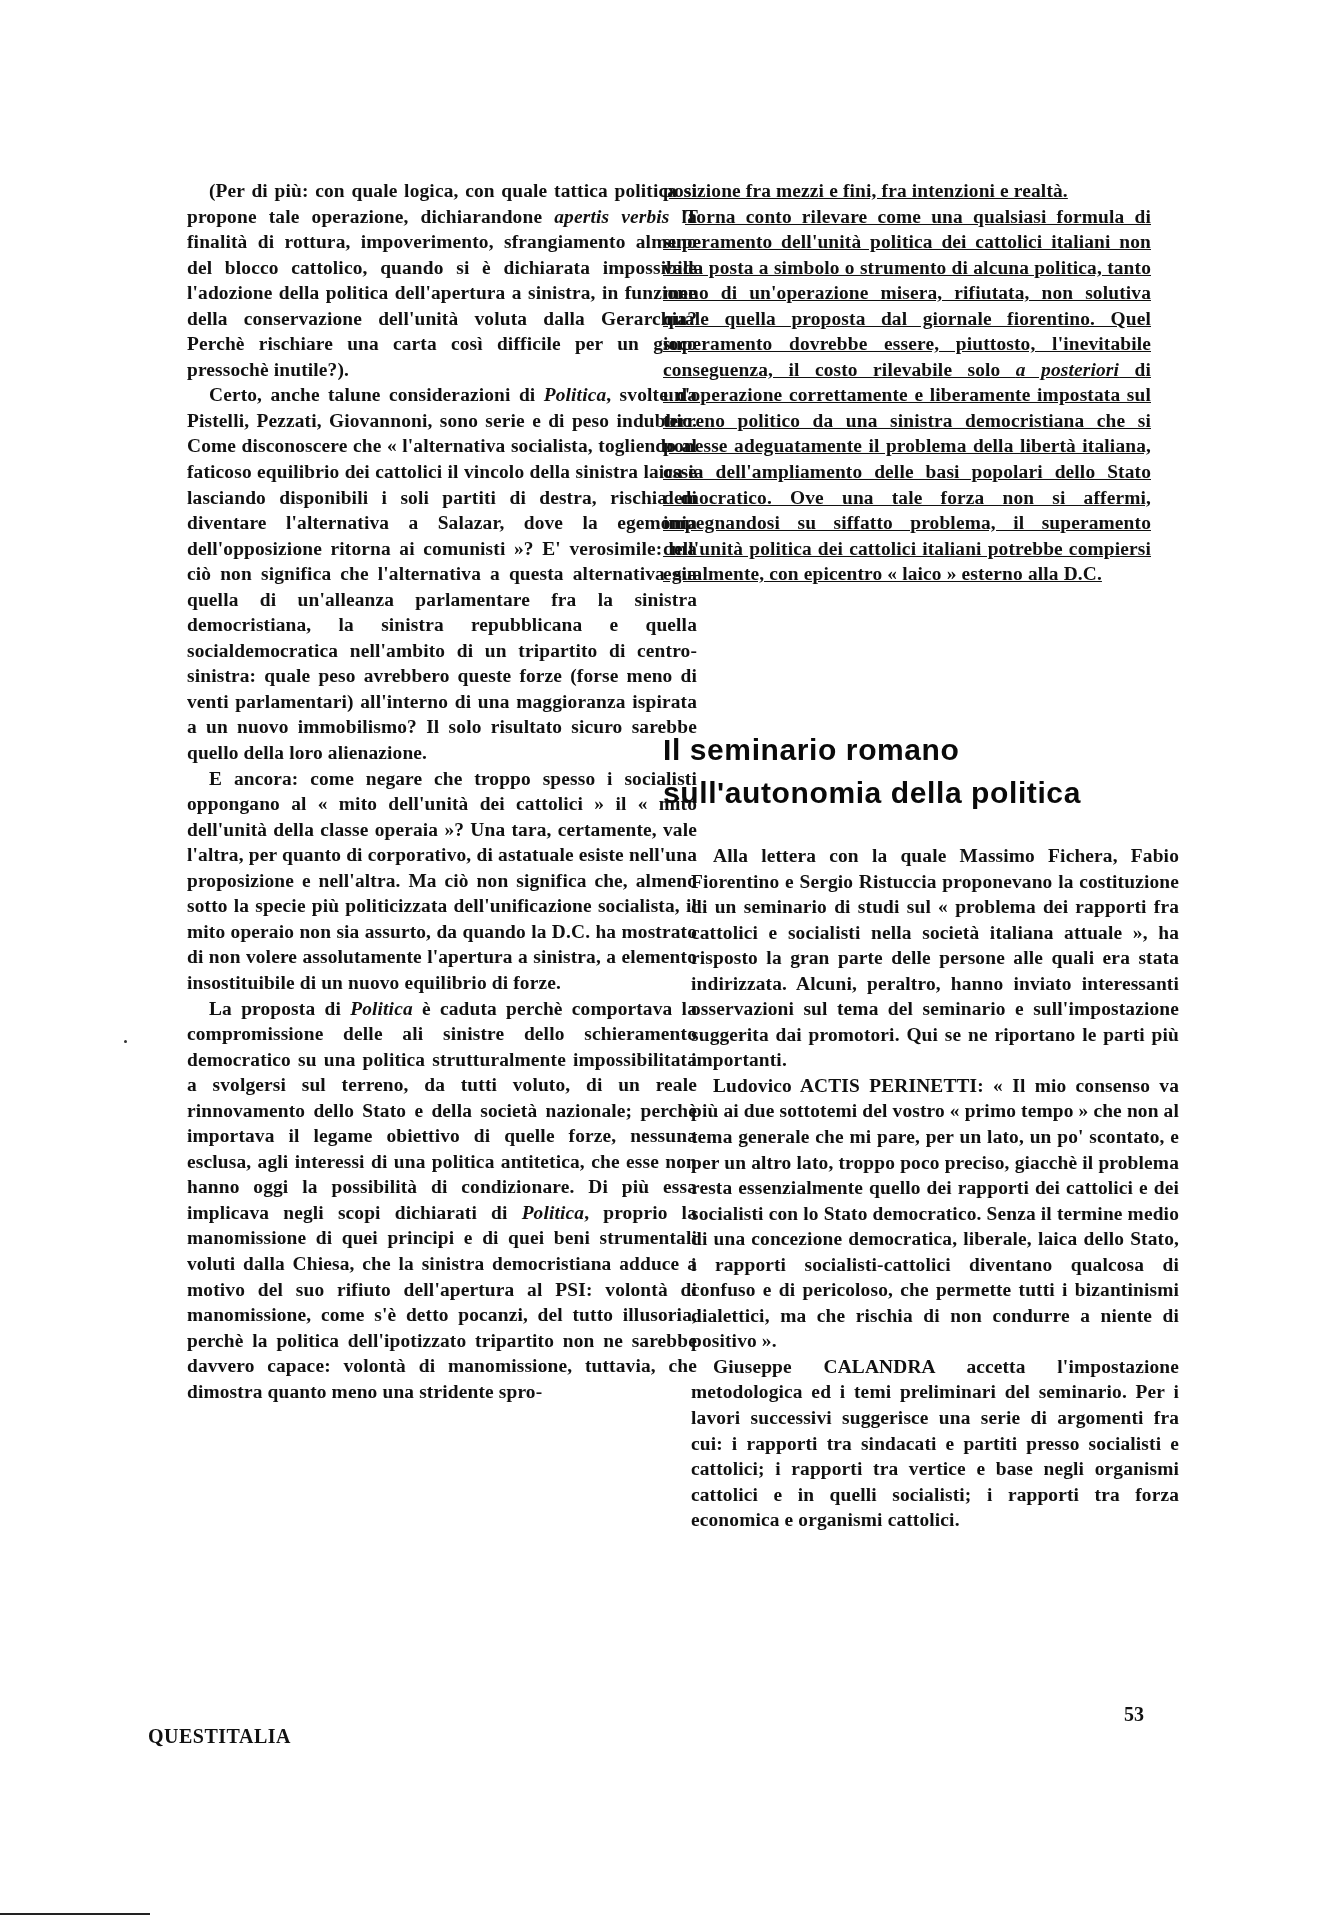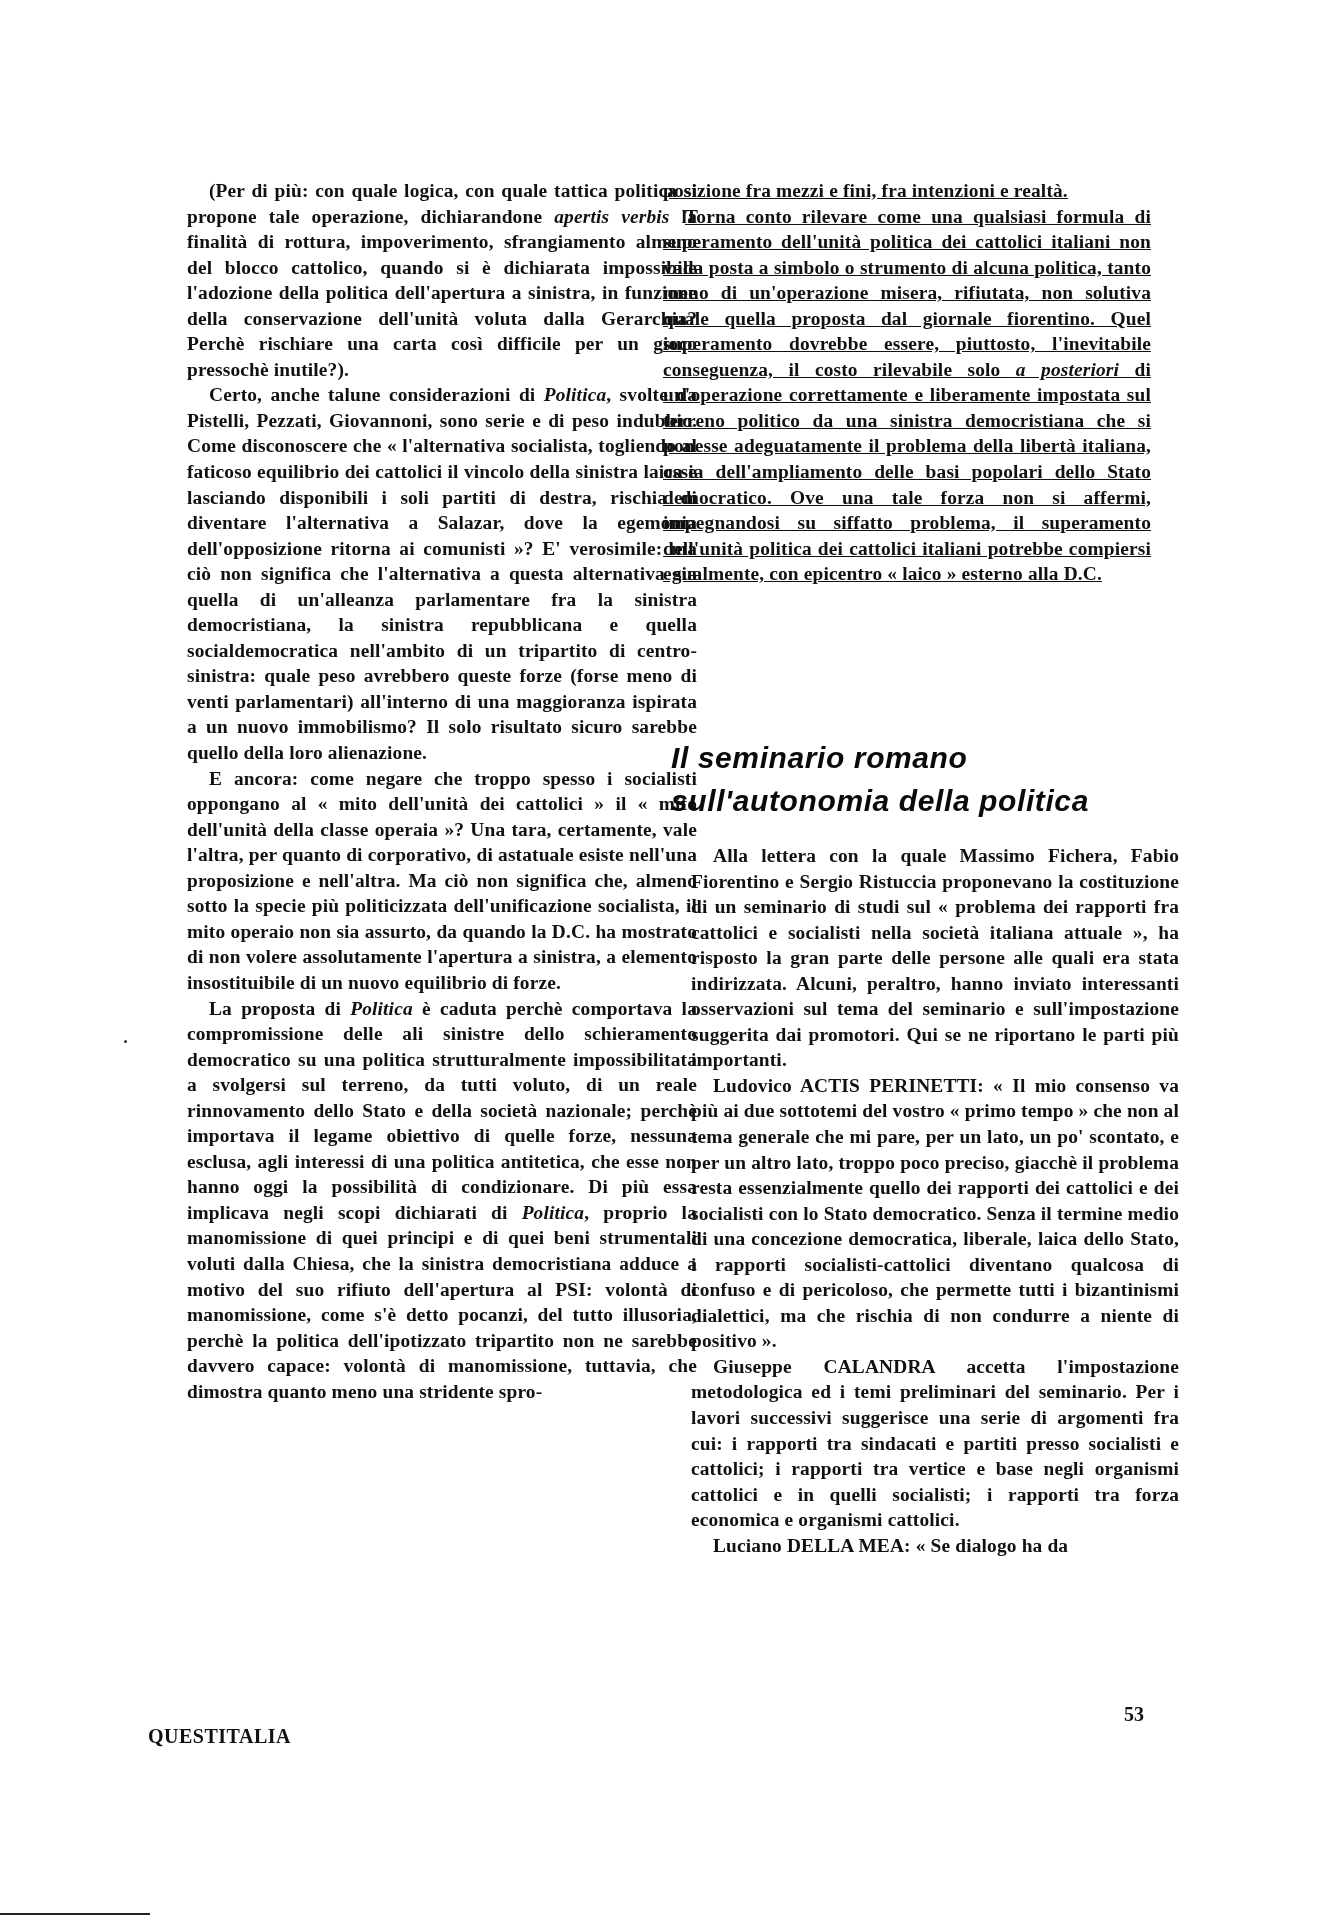--- a/index.html
+++ b/index.html
@@ -7,22 +7,22 @@
          font-family: "Liberation Serif", "DejaVu Serif", serif; color: #111; }
   .col { position: absolute; top: 178px; }
   .col-left { left: 143px; width: 510px; margin-left: 44px; }
   .col-right { left: 663px; width: 488px; text-decoration: underline; }
   .para { margin: 0; font-size: 19.4px; line-height: 25.55px; font-weight: bold;
           text-align: justify; text-indent: 0; letter-spacing: 0.15px; }
   .para.indent { text-indent: 22px; }
   .para em { font-style: italic; }
   .heading { position: absolute; left: 663px; top: 728px; width: 500px;
              font-family: "Liberation Sans", "DejaVu Sans", sans-serif;
-             font-weight: bold; font-style: italic; font-size: 30px; line-height: 43px;
-             letter-spacing: 0.6px; color: #0a0a0a; margin: 8px; }
+             font-weight: bold; font-size: 30px; line-height: 43px;
+             letter-spacing: 0.6px; color: #0a0a0a; margin: 0; }
   .right-block-2 { position: absolute; left: 691px; top: 843px; width: 488px; }
   .footer-left { position: absolute; left: 148px; top: 1725px; font-size: 20px;
                  font-weight: bold; letter-spacing: 0.5px; }
   .footer-right { position: absolute; left: 1124px; top: 1703px; font-size: 20px; font-weight: bold; }
   .rule { position: absolute; left: 0; top: 1913px; width: 150px; height: 2px; background: #222; }
   .speck { position: absolute; left: 124px; top: 1040px; width: 3px; height: 3px; background:#333; border-radius: 50%; }
 </style>
 </head>
 <body>
 
@@ -40,19 +40,18 @@
 
 <h2 class="heading">
   <span>Il seminario romano</span><br>
   <span>sull'autonomia della politica</span>
 </h2>
 
 <div class="right-block-2">
   <p class="para indent">Alla lettera con la quale Massimo Fichera, Fabio Fiorentino e Sergio Ristuccia proponevano la costituzione di un seminario di studi sul « problema dei rapporti fra cattolici e socialisti nella società italiana attuale », ha risposto la gran parte delle persone alle quali era stata indirizzata. Alcuni, peraltro, hanno inviato interessanti osservazioni sul tema del seminario e sull'impostazione suggerita dai promotori. Qui se ne riportano le parti più importanti.</p>
   <p class="para indent">Ludovico ACTIS PERINETTI: « Il mio consenso va più ai due sottotemi del vostro « primo tempo » che non al tema generale che mi pare, per un lato, un po' scontato, e per un altro lato, troppo poco preciso, giacchè il problema resta essenzialmente quello dei rapporti dei cattolici e dei socialisti con lo Stato democratico. Senza il termine medio di una concezione democratica, liberale, laica dello Stato, i rapporti socialisti-cattolici diventano qualcosa di confuso e di pericoloso, che permette tutti i bizantinismi dialettici, ma che rischia di non condurre a niente di positivo ».</p>
   <p class="para indent">Giuseppe CALANDRA accetta l'impostazione metodologica ed i temi preliminari del seminario. Per i lavori successivi suggerisce una serie di argomenti fra cui: i rapporti tra sindacati e partiti presso socialisti e cattolici; i rapporti tra vertice e base negli organismi cattolici e in quelli socialisti; i rapporti tra forza economica e organismi cattolici.</p>
-  <p class="para indent">Luciano DELLA MEA: « Se dialogo ha da</p>
 </div>
 
 <div class="footer-left">QUESTITALIA</div>
 <div class="footer-right">53</div>
 <div class="speck"></div>
 <div class="rule"></div>
 
 </body></html>

